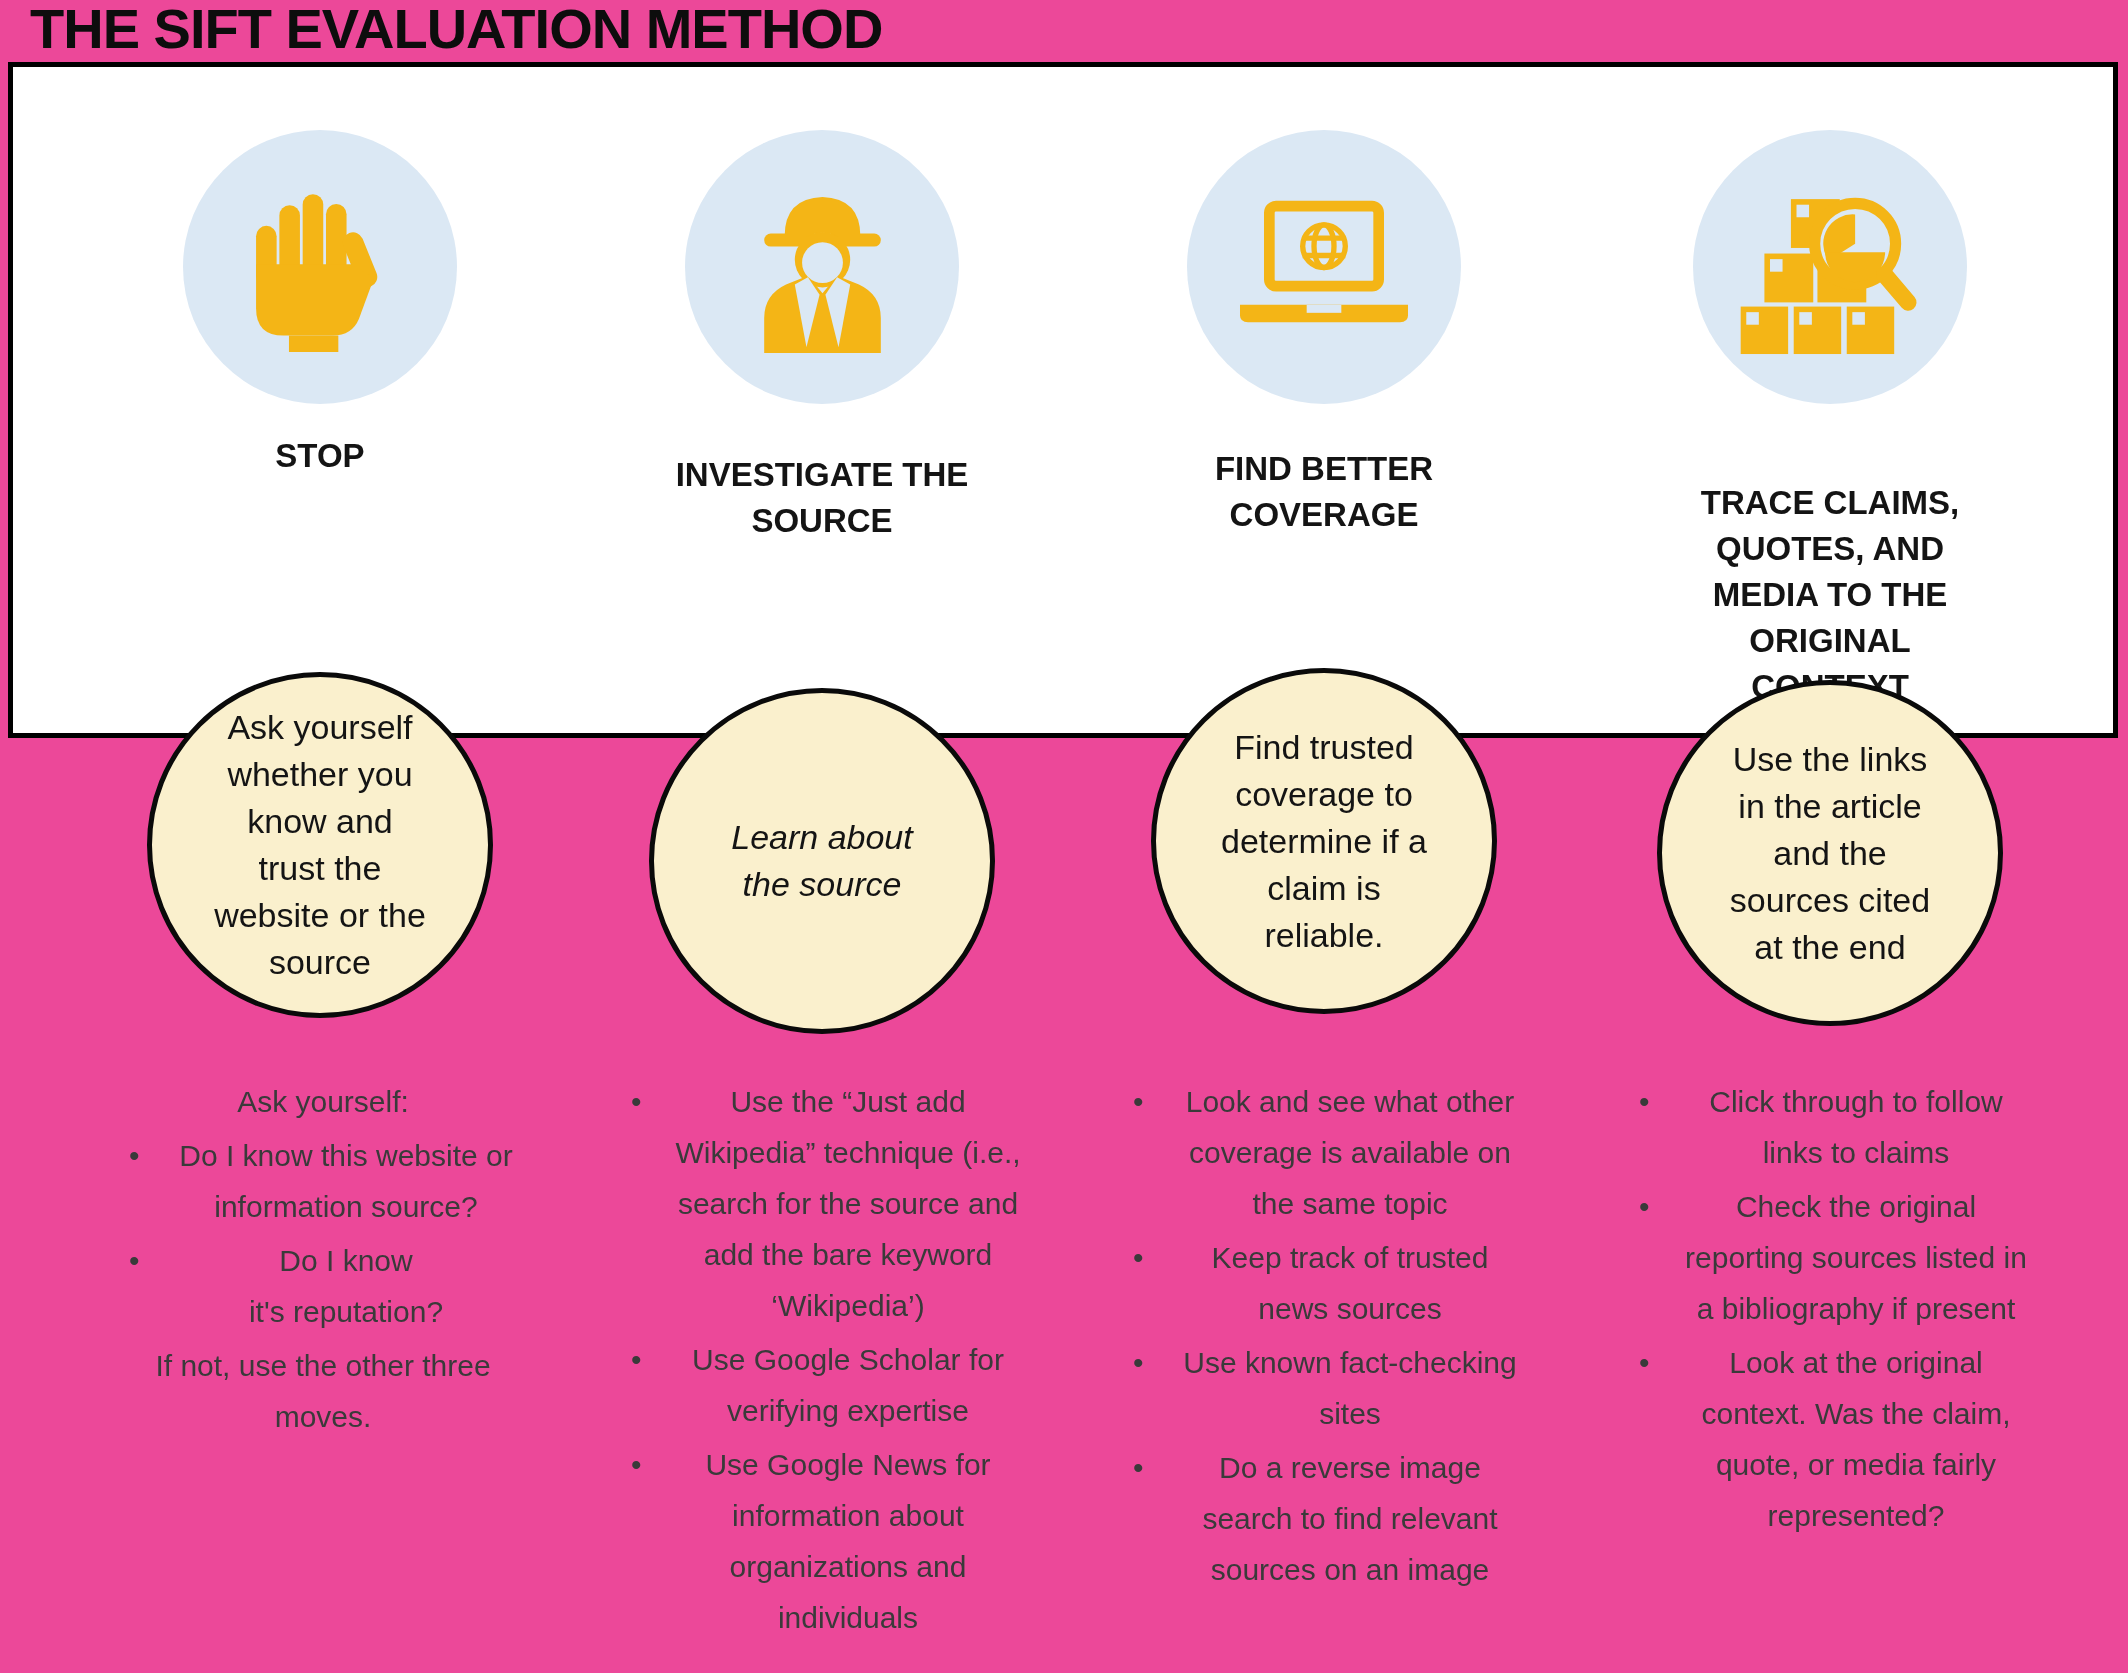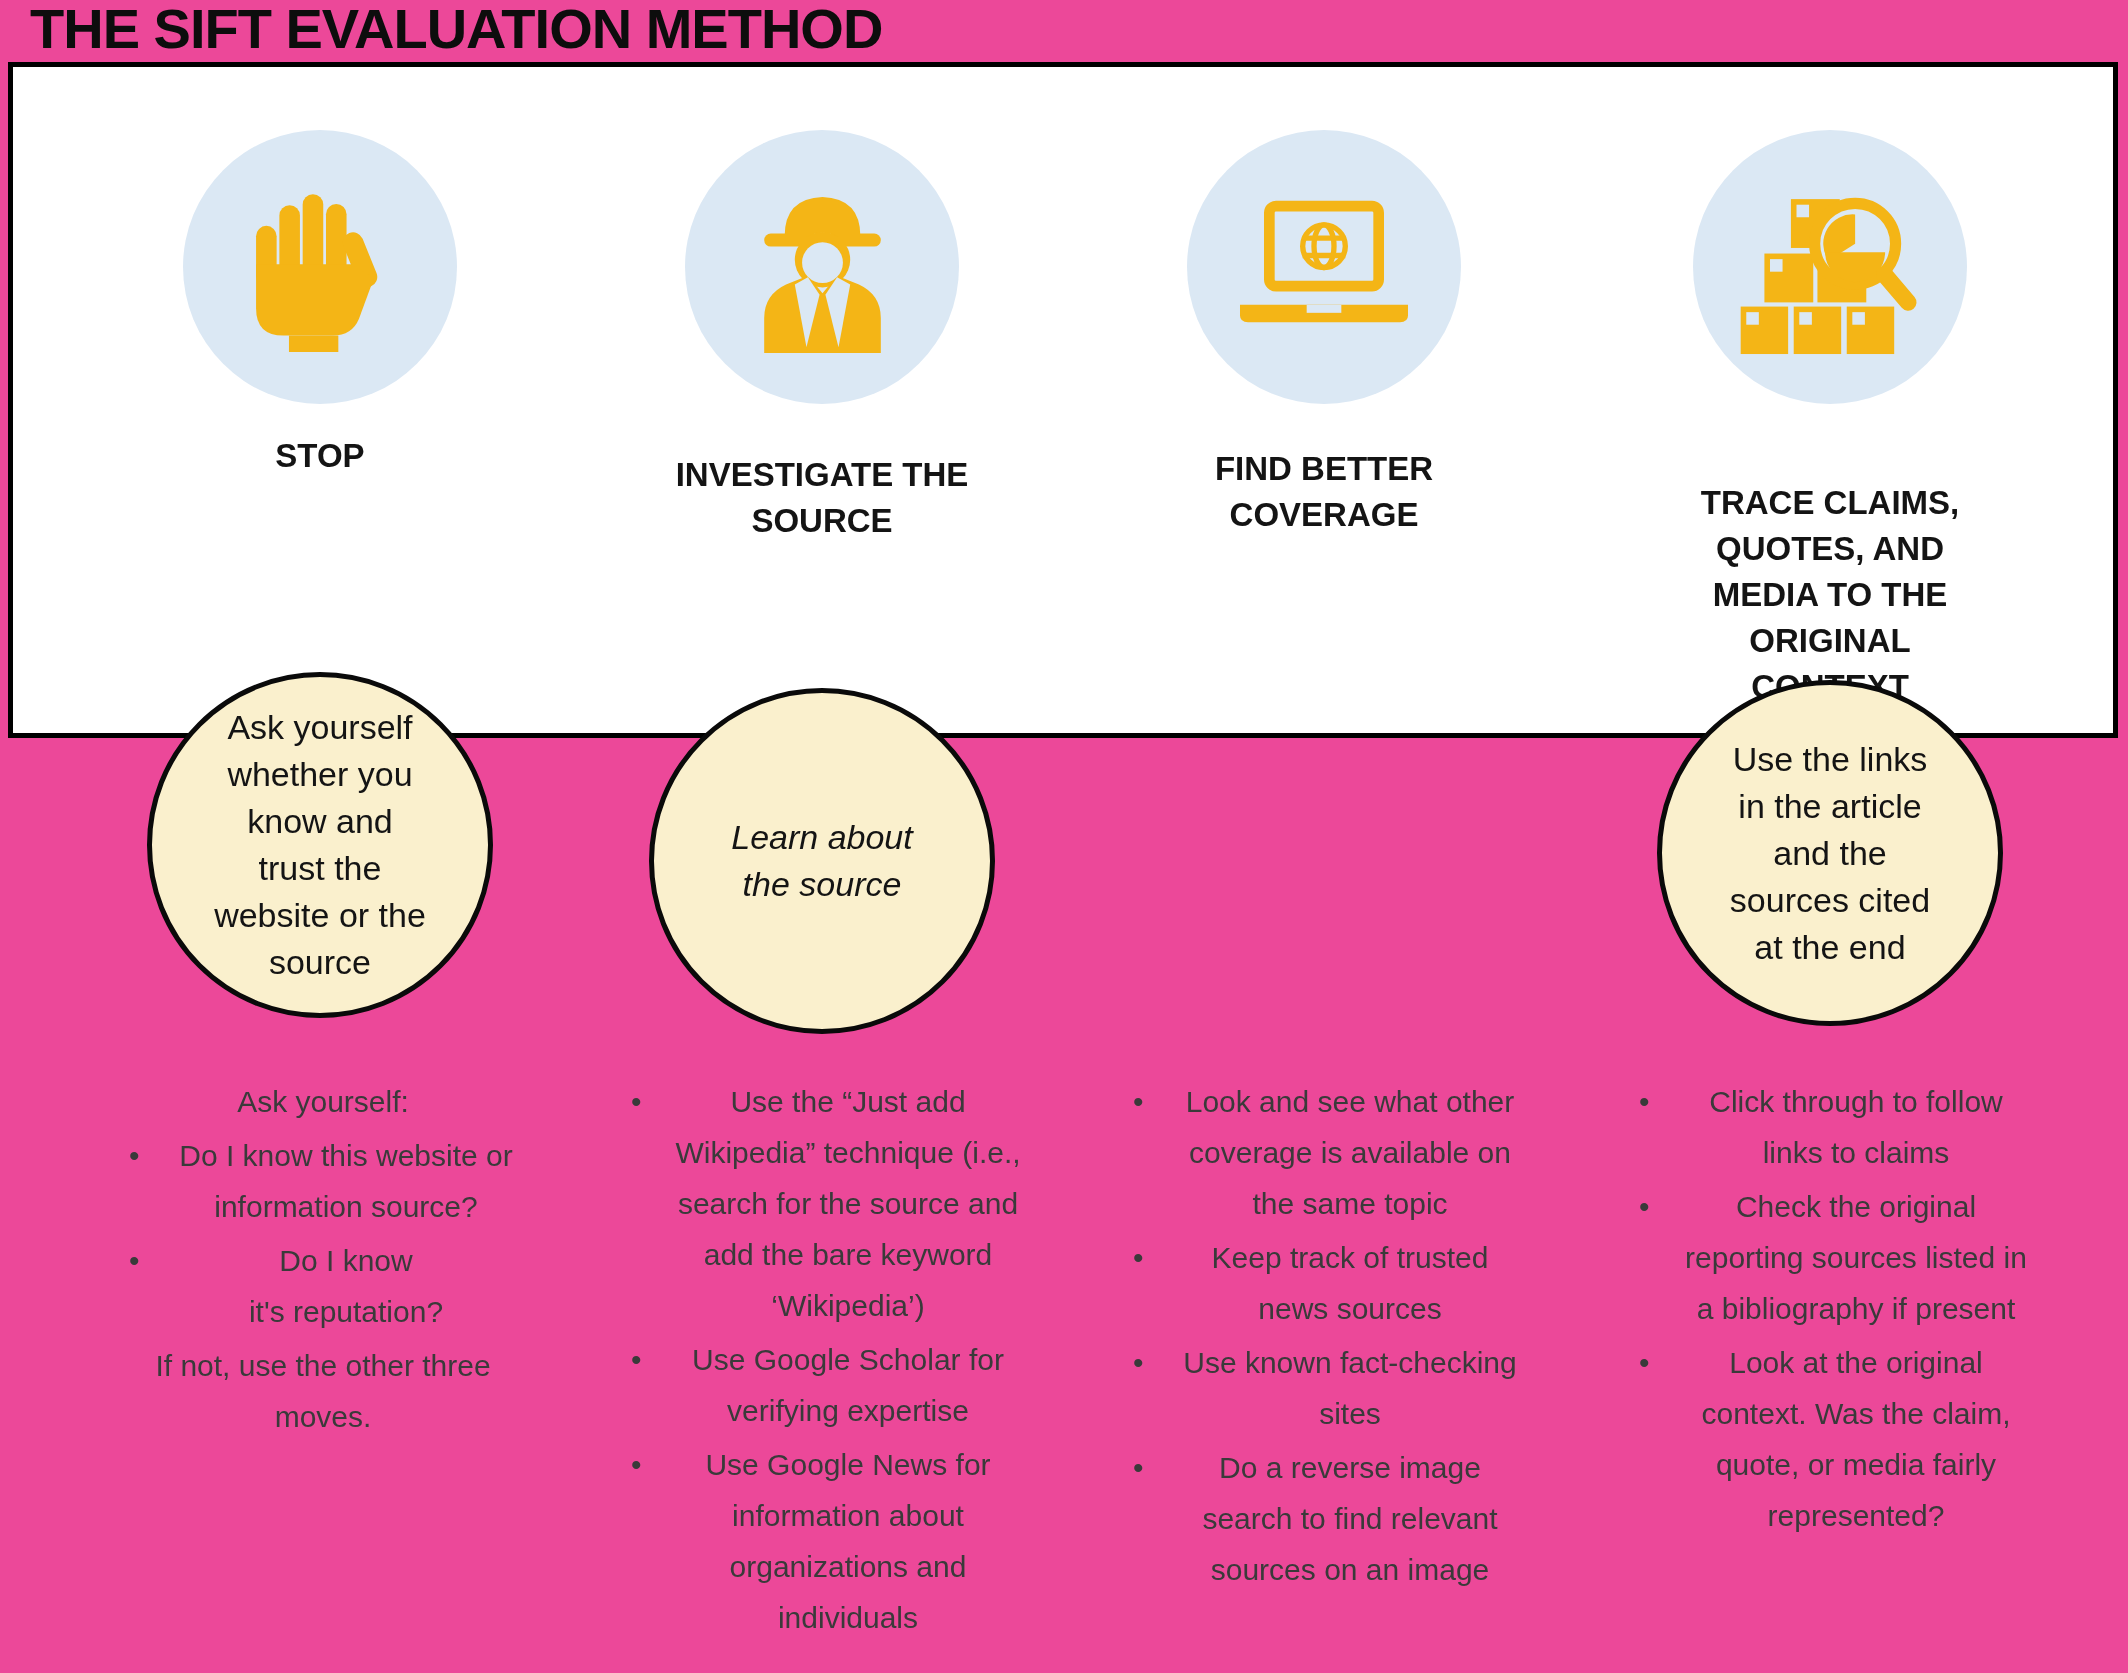--- a/index.html
+++ b/index.html
@@ -152,20 +152,27 @@
           <ellipse cx="75" cy="36" rx="7.5" ry="16"></ellipse>
           <line x1="59" y1="30" x2="91" y2="30"></line>
           <line x1="59" y1="43" x2="91" y2="43"></line>
         </g>
         <path d="M12 80 H138 V88 Q138 93 132 93 H18 Q12 93 12 88 Z" fill="currentColor"></path>
         <rect x="62" y="80" width="26" height="6" fill="#DBE8F4"></rect>
       </svg>
     </div>
     <div class="heading">FIND BETTER
 COVERAGE</div>
+    <div class="cream-circle">
+      <span class="pre" style="width:88%">Find trusted
+coverage to
+determine if a
+claim is
+reliable.</span>
+    </div>
     <div class="list">
       <div class="li">
         <span class="dot">•</span>
         <span class="pre">Look and see what other coverage is available on the same topic</span>
       </div>
       <div class="li">
         <span class="dot">•</span>
         <span class="pre">Keep track of trusted news sources</span>
       </div>
       <div class="li">

